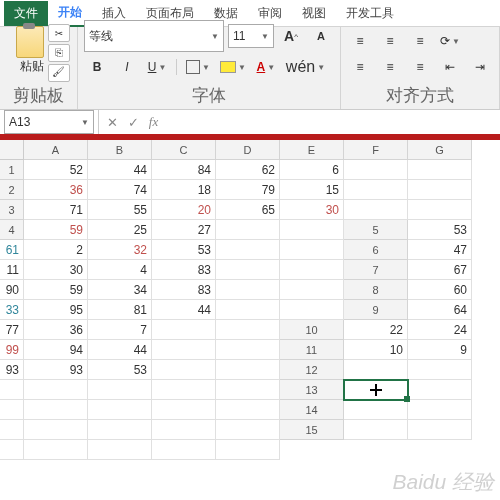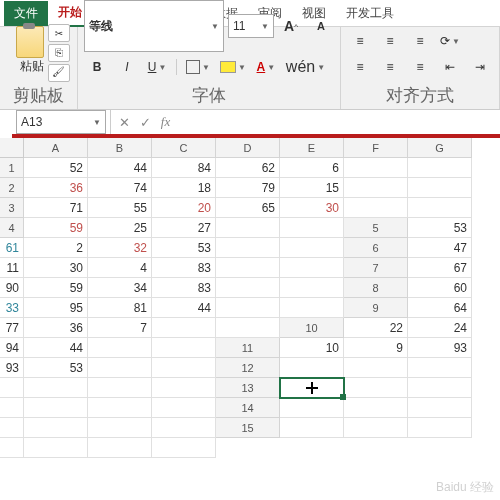--- a/index.html
+++ b/index.html
@@ -1,60 +1,60 @@
 <!DOCTYPE html>
 <html><head>
 <meta charset="utf-8">
 <style>
 html,body{margin:0;padding:0;font-family:"Microsoft YaHei",SimSun,sans-serif;font-size:12px;background:#fff;color:#333;width:500px;height:500px;overflow:hidden;}
 .ribbon-tabs{display:flex;align-items:center;height:26px;background:#fff;border-bottom:1px solid #d4d4d4;padding-left:4px;}
 .ribbon-tabs .tab{padding:4px 10px;cursor:pointer;color:#444;}
 .ribbon-tabs .tab.file{background:#217346;color:#fff;}
-.ribbon-tabs .tab.active{color:#b91c1c;border-bottom:2px solid #217346;font-weight:bold;}
+.ribbon-tabs .tab.active{color:#3b82f6;border-bottom:2px solid #217346;font-weight:bold;}
 .ribbon{display:flex;height:82px;background:#f1f1f1;border-bottom:1px solid #ccc;}
 .group{border-right:1px solid #d4d4d4;padding:2px 6px;display:flex;flex-direction:column;justify-content:flex-end;position:relative;}
 .group-label{text-align:center;color:#666;font-size:17px;padding-top:2px;}
 .clipboard-group{width:80px;}
 .clipboard-top{display:flex;gap:4px;}
 .paste-big{display:flex;flex-direction:column;align-items:flex-end;justify-content:center;width:38px;height:56px;}
 .paste-icon{width:26px;height:30px;background:linear-gradient(#fce9b6,#f8d77a);border:1px solid #c9a84a;position:relative;border-radius:2px;}
 .paste-icon:before{content:"";position:absolute;top:-4px;left:6px;width:12px;height:6px;background:#888;border-radius:2px;}
 .mini-btns{display:flex;flex-direction:column;gap:2px;padding-top:2px;}
 .mini-btn{width:20px;height:16px;border:1px solid #bbb;background:#fff;display:flex;align-items:center;justify-content:center;font-size:10px;border-radius:2px;}
 .brush{width:14px;height:14px;display:inline-block;}
 .font-group{flex:1;}
 .font-row{display:flex;align-items:center;gap:4px;margin-bottom:4px;}
-.font-name{width:130px;height:20px;border:1px solid #aaa;background:#fff;padding:15px 4px;display:flex;align-items:center;justify-content:space-between;font-weight:bold;}
+.font-name{width:130px;height:20px;border:1px solid #aaa;background:#fff;padding:5px 4px;display:flex;align-items:center;justify-content:space-between;}
 .font-size{width:36px;height:20px;border:1px solid #aaa;background:#fff;padding:1px 4px;display:flex;align-items:center;justify-content:space-between;}
 .sizeA{font-weight:bold;}
 .btn{min-width:20px;height:20px;display:flex;align-items:center;justify-content:center;border:1px solid transparent;padding:0 2px;}
 .dd-arrow{font-size:8px;color:#666;margin-left:2px;}
 .underline-a{color:#c00;text-decoration:underline;font-weight:bold;}
 .fillbox{width:14px;height:10px;background:#ffeb3b;border:1px solid #999;}
 .align-group{width:150px;}
-.namebox-row{display:flex;align-items:center;height:24px;border-bottom:4px solid #b91c1c;background:#fff;margin-left:12px;}
+.namebox-row{display:flex;align-items:center;height:24px;border-bottom:6px solid #b91c1c;background:#fff;}
 .namebox{width:80px;height:20px;border:1px solid #aaa;margin:0 4px;padding:1px 4px;display:flex;align-items:center;justify-content:space-between;background:#fff;}
 .fx-btns{display:flex;gap:6px;padding:0 6px;border-left:1px solid #ccc;height:100%;align-items:center;}
 .fx-btn{color:#888;font-size:13px;padding:0 2px;cursor:pointer;}
 .fx-label{font-style:italic;font-family:serif;}
 .formula-bar{flex:1;height:20px;border:none;padding:1px 4px;}
 .sheet{display:grid;grid-template-columns:24px repeat(7,64px);grid-auto-rows:20px;}
 .hdr{background:#f3f3f3;border-right:1px solid #d4d4d4;border-bottom:1px solid #d4d4d4;display:flex;align-items:center;justify-content:center;color:#555;font-size:11px;}
 .corner{background:#f3f3f3;border-right:1px solid #ccc;border-bottom:1px solid #ccc;}
 .rowhdr{background:#f3f3f3;border-right:1px solid #d4d4d4;border-bottom:1px solid #d4d4d4;display:flex;align-items:center;justify-content:center;color:#555;font-size:11px;}
 .cell{border-right:1px solid #e0e0e0;border-bottom:1px solid #e0e0e0;display:flex;align-items:center;justify-content:flex-end;padding:0 4px;font-size:12px;position:relative;}
 .cell.selected{outline:2px solid #217346;outline-offset:-1px;z-index:2;background:#fff;}
 .cell.selected:after{content:"";position:absolute;right:-3px;bottom:-3px;width:6px;height:6px;background:#217346;}
 .cursor-plus{position:absolute;left:50%;top:50%;width:12px;height:12px;transform:translate(-50%,-50%);}
 .cursor-plus:before,.cursor-plus:after{content:"";position:absolute;background:#000;}
 .cursor-plus:before{left:5px;top:0;width:2px;height:12px;}
 .cursor-plus:after{top:5px;left:0;height:2px;width:12px;}
 .red{color:#c0504d;}
 .teal{color:#31869b;}
-.watermark{position:absolute;right:6px;bottom:4px;color:rgba(120,120,120,0.35);font-size:12px;pointer-events:none;}
+.watermark{position:absolute;right:6px;bottom:4px;color:rgba(120,120,120,0.35);font-size:21px;font-style:italic;pointer-events:none;}
 </style>
 </head>
 <body>
 
 <div class="ribbon-tabs">
   <div class="tab file">文件</div>
   <div class="tab active">开始</div>
   <div class="tab">插入</div>
   <div class="tab">页面布局</div>
   <div class="tab">数据</div>
@@ -236,20 +236,21 @@
     <div class="rowhdr">9</div>
     <div class="cell">64</div>
     <div class="cell">77</div>
     <div class="cell">36</div>
     <div class="cell">7</div>
     <div class="cell"></div>
     <div class="cell"></div>
     <div class="rowhdr">10</div>
     <div class="cell">22</div>
     <div class="cell">24</div>
+    <div class="cell red">99</div>
     <div class="cell">94</div>
     <div class="cell">44</div>
     <div class="cell"></div>
     <div class="cell"></div>
     <div class="rowhdr">11</div>
     <div class="cell">10</div>
     <div class="cell">9</div>
     <div class="cell">93</div>
     <div class="cell">93</div>
     <div class="cell">53</div>

